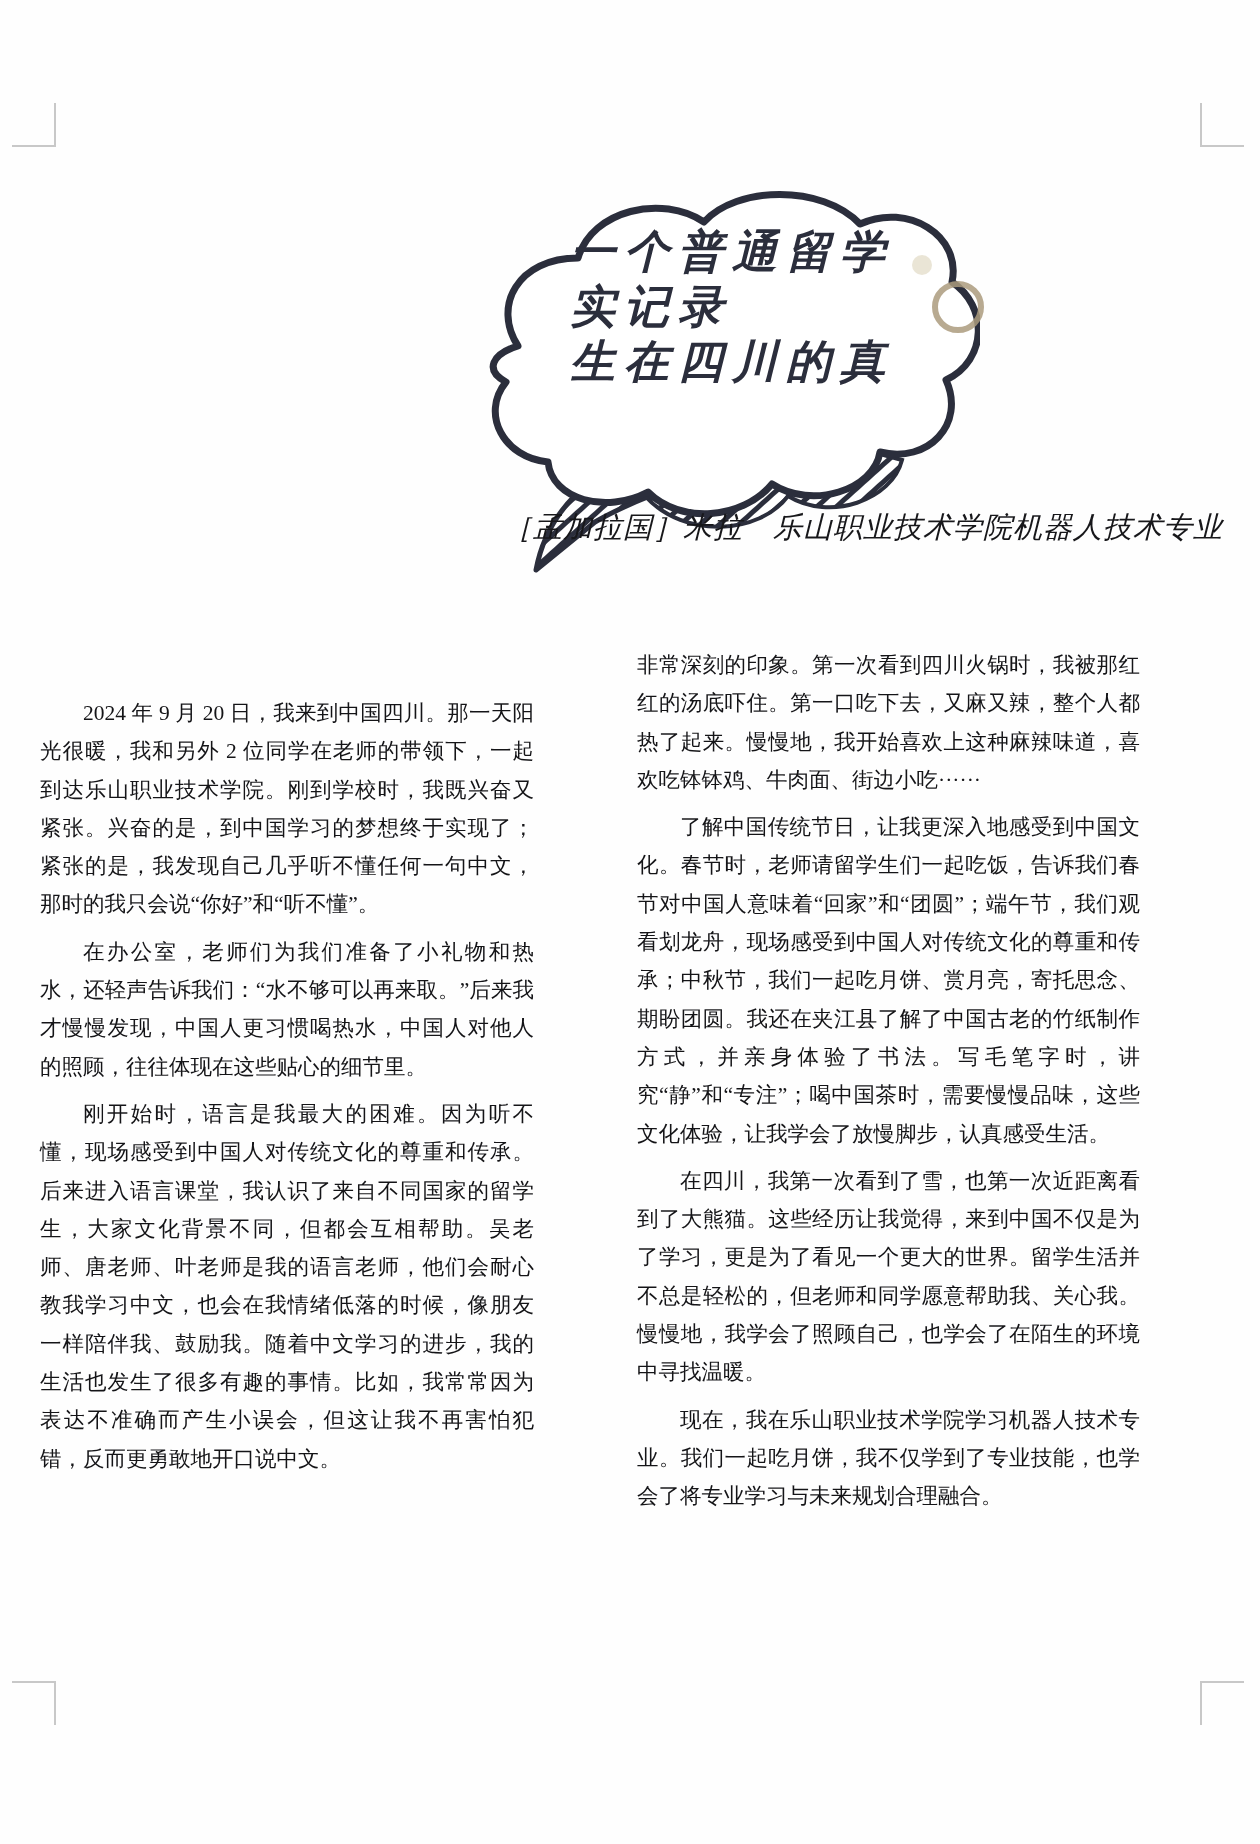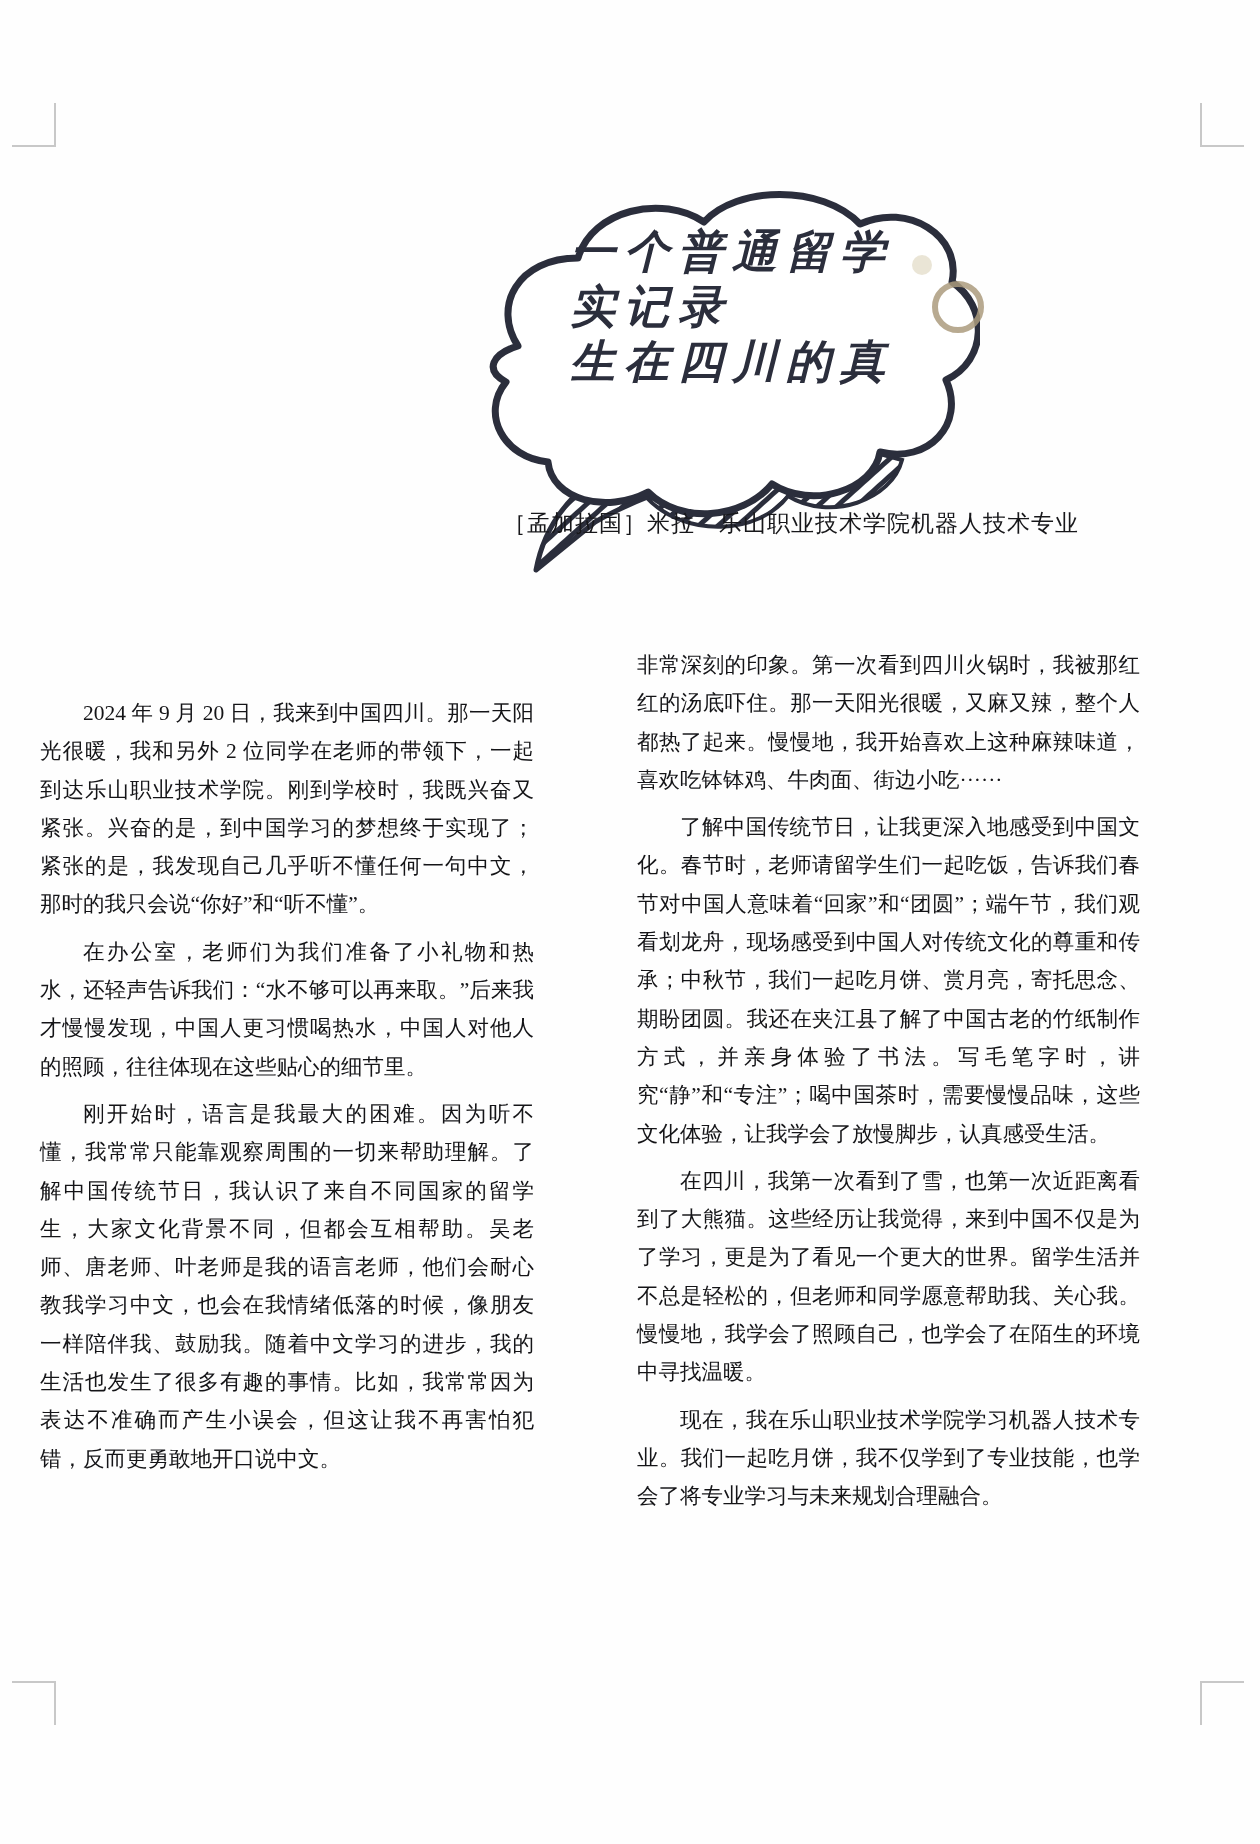--- a/index.html
+++ b/index.html
@@ -32,21 +32,21 @@
     position:absolute;left:932px;top:281px;width:40px;height:40px;
     border:6px solid rgba(171,155,126,.85);border-radius:50%;
   }
   .stain-speck{
     position:absolute;left:912px;top:255px;width:20px;height:20px;
     background:rgba(216,207,180,.55);border-radius:50%;
   }
   
   .byline{
     position:absolute;left:503px;top:508px;width:660px;
-    font-size:23px;letter-spacing:1px;color:#17171a;white-space:nowrap;
+    font-size:29px;letter-spacing:1px;color:#17171a;white-space:nowrap;font-style:italic;
   }
   
   .col{position:absolute;top:646px;font-size:21.5px;line-height:38.3px;
        text-align:justify;color:#141417;}
   .col.left{left:40px;width:494px;margin-top:48px;}
   .col.right{left:637px;width:503px;}
   .col p{margin:0 0 9px 0;text-indent:2em;}
   .col p.no-indent{text-indent:0;}
 </style>
 </head>
@@ -110,21 +110,21 @@
 </div>
 
 <div class="stain-speck"></div>
 <div class="stain-ring"></div>
 
 <div class="byline">［孟加拉国］米拉　乐山职业技术学院机器人技术专业</div>
 
 <div class="col left">
   <p>2024 年 9 月 20 日，我来到中国四川。那一天阳光很暖，我和另外 2 位同学在老师的带领下，一起到达乐山职业技术学院。刚到学校时，我既兴奋又紧张。兴奋的是，到中国学习的梦想终于实现了；紧张的是，我发现自己几乎听不懂任何一句中文，那时的我只会说“你好”和“听不懂”。</p>
   <p>在办公室，老师们为我们准备了小礼物和热水，还轻声告诉我们：“水不够可以再来取。”后来我才慢慢发现，中国人更习惯喝热水，中国人对他人的照顾，往往体现在这些贴心的细节里。</p>
-  <p>刚开始时，语言是我最大的困难。因为听不懂，我常常只能靠观察周围的一切来帮助理解。了解中国传统节日，我认识了来自不同国家的留学生，大家文化背景不同，但都会互相帮助。吴老师、唐老师、叶老师是我的语言老师，他们会耐心教我学习中文，也会在我情绪低落的时候，像朋友一样陪伴我、鼓励我。随着中文学习的进步，我的生活也发生了很多有趣的事情。比如，我常常因为表达不准确而产生小误会，但这让我不再害怕犯错，反而更勇敢地开口说中文。</p>
+  <p>刚开始时，语言是我最大的困难。因为听不懂，现场感受到中国人对传统文化的尊重和传承。后来进入语言课堂，我认识了来自不同国家的留学生，大家文化背景不同，但都会互相帮助。吴老师、唐老师、叶老师是我的语言老师，他们会耐心教我学习中文，也会在我情绪低落的时候，像朋友一样陪伴我、鼓励我。随着中文学习的进步，我的生活也发生了很多有趣的事情。比如，我常常因为表达不准确而产生小误会，但这让我不再害怕犯错，反而更勇敢地开口说中文。</p>
 </div>
 
 <div class="col right">
-  <p class="no-indent">非常深刻的印象。第一次看到四川火锅时，我被那红红的汤底吓住。那一天阳光很暖，又麻又辣，整个人都热了起来。慢慢地，我开始喜欢上这种麻辣味道，喜欢吃钵钵鸡、牛肉面、街边小吃······</p>
+  <p class="no-indent">非常深刻的印象。第一次看到四川火锅时，我被那红红的汤底吓住。第一口吃下去，又麻又辣，整个人都热了起来。慢慢地，我开始喜欢上这种麻辣味道，喜欢吃钵钵鸡、牛肉面、街边小吃······</p>
   <p>了解中国传统节日，让我更深入地感受到中国文化。春节时，老师请留学生们一起吃饭，告诉我们春节对中国人意味着“回家”和“团圆”；端午节，我们观看划龙舟，现场感受到中国人对传统文化的尊重和传承；中秋节，我们一起吃月饼、赏月亮，寄托思念、期盼团圆。我还在夹江县了解了中国古老的竹纸制作方式，并亲身体验了书法。写毛笔字时，讲究“静”和“专注”；喝中国茶时，需要慢慢品味，这些文化体验，让我学会了放慢脚步，认真感受生活。</p>
   <p>在四川，我第一次看到了雪，也第一次近距离看到了大熊猫。这些经历让我觉得，来到中国不仅是为了学习，更是为了看见一个更大的世界。留学生活并不总是轻松的，但老师和同学愿意帮助我、关心我。慢慢地，我学会了照顾自己，也学会了在陌生的环境中寻找温暖。</p>
   <p>现在，我在乐山职业技术学院学习机器人技术专业。我们一起吃月饼，我不仅学到了专业技能，也学会了将专业学习与未来规划合理融合。</p>
 </div>
 
 </body></html>

